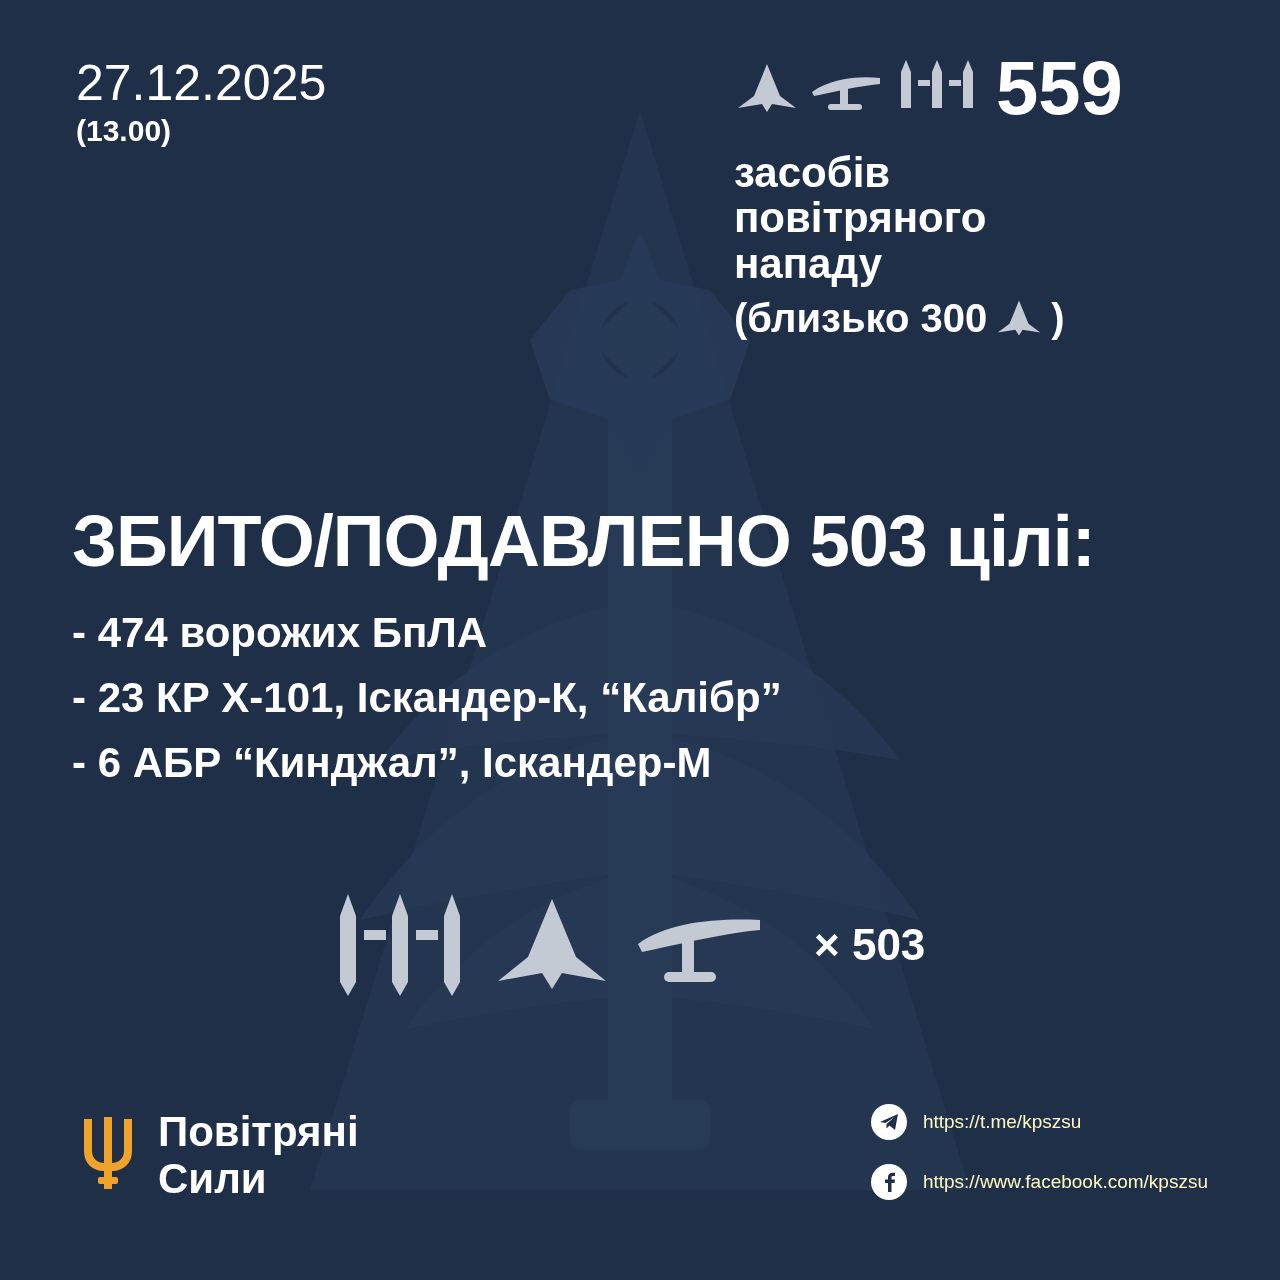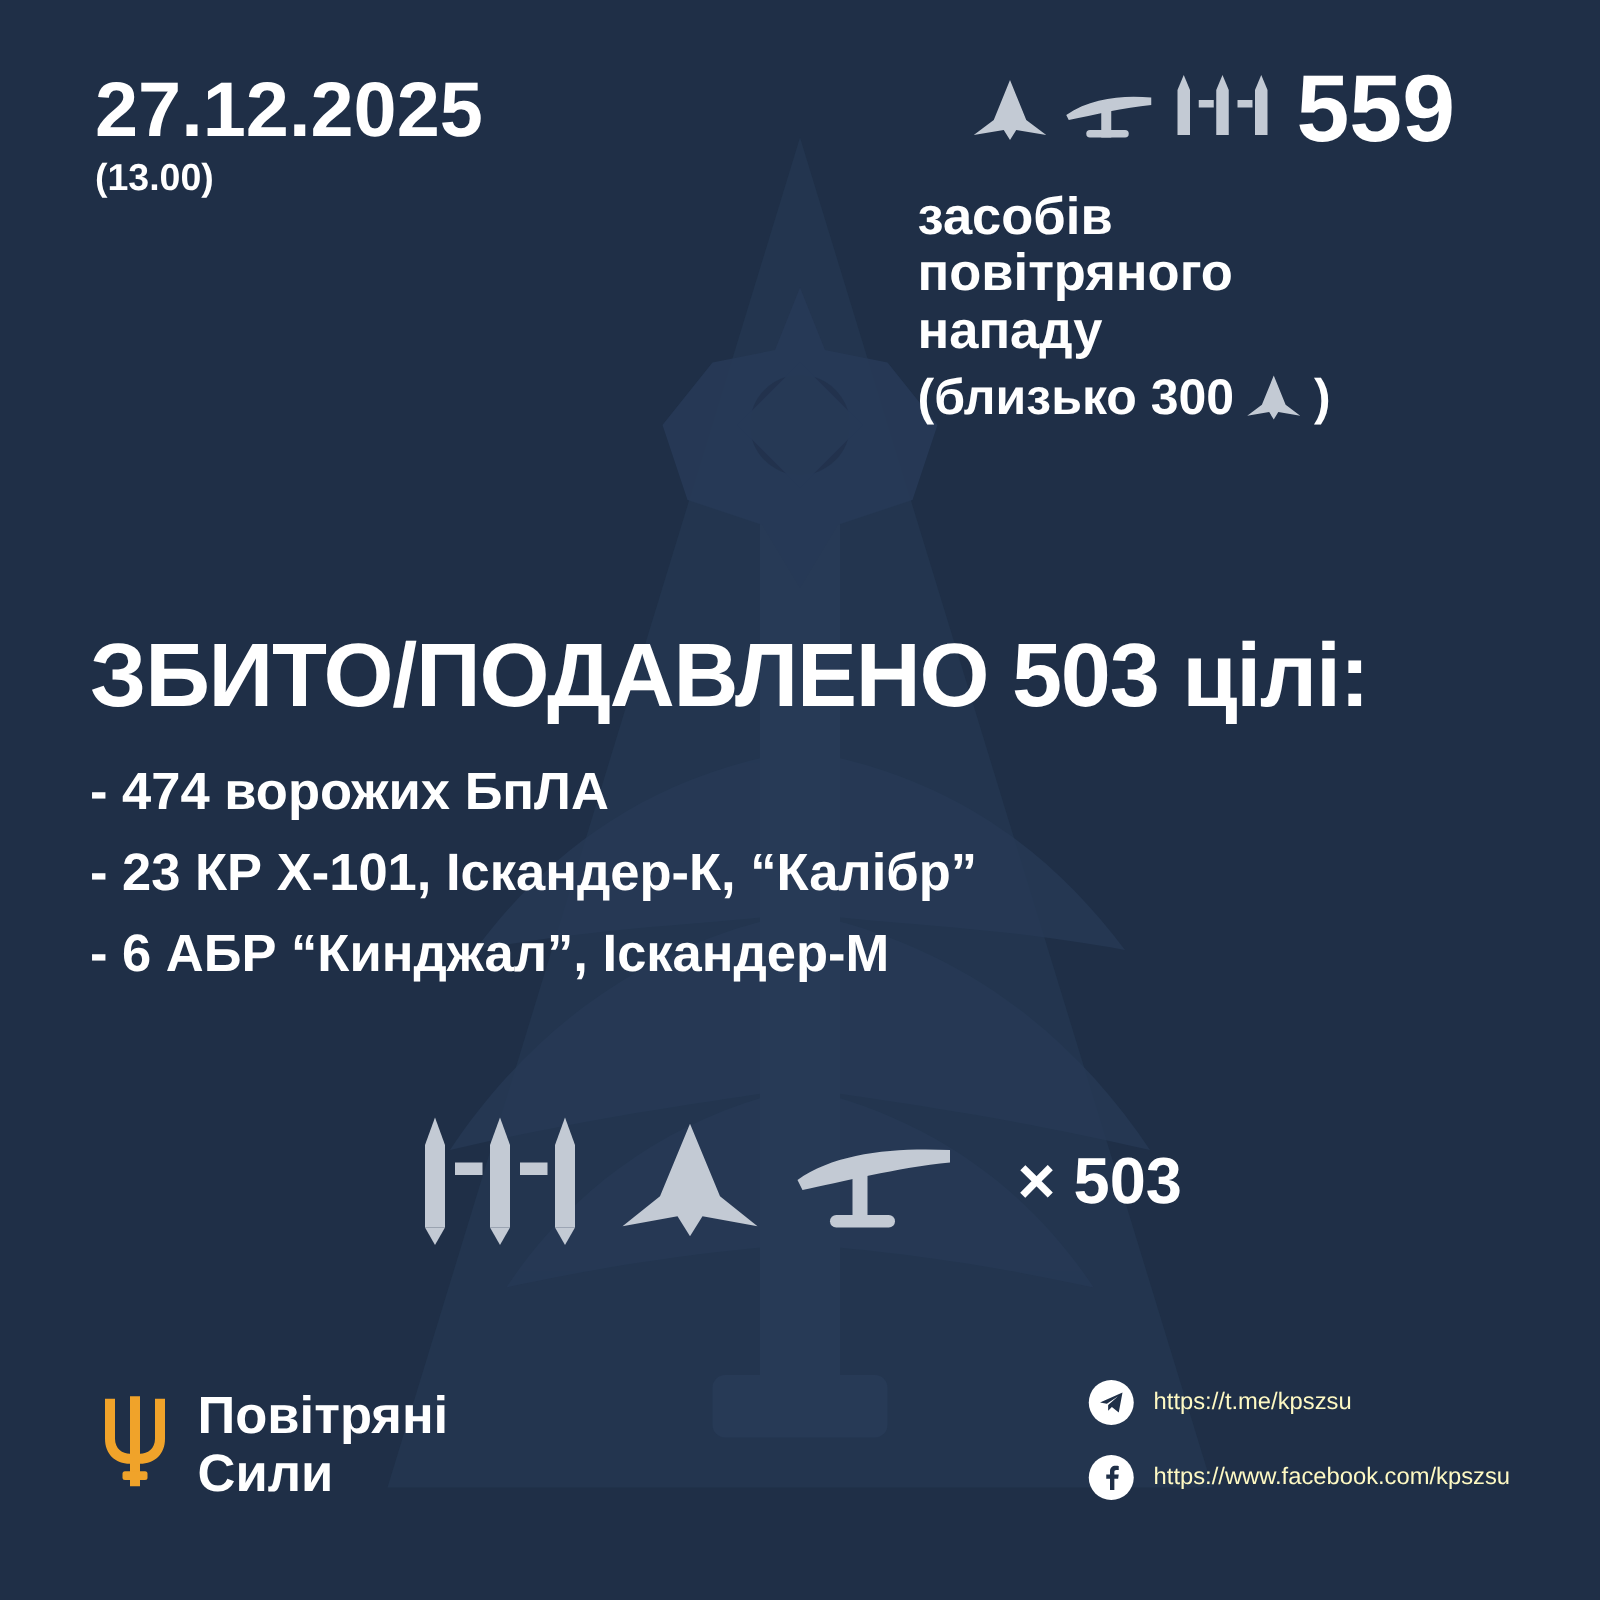--- a/index.html
+++ b/index.html
@@ -30,42 +30,42 @@
     height: 1200px;
     opacity: 1;
     pointer-events: none;
   }
   .date-block {
     position: absolute;
     left: 76px;
     top: 58px;
   }
   .date-main {
-    font-size: 62px;
-    font-weight: bold;
+    font-size: 50px;
+    font-weight: normal;
     letter-spacing: 0px;
     line-height: 1;
   }
   .date-time {
     font-size: 30px;
     font-weight: bold;
     margin-top: 8px;
     line-height: 1;
   }
   .top-right {
     position: absolute;
     right: 116px;
     top: 52px;
     text-align: left;
     width: 430px;
   }
   .tr-row1 {
     display: flex;
     align-items: center;
-    justify-content: flex-end;
+    justify-content: flex-start;
     gap: 10px;
     height: 72px;
   }
   .tr-count {
     font-size: 76px;
     font-weight: bold;
     line-height: 1;
     margin-left: 6px;
   }
   .tr-lines {
@@ -107,21 +107,21 @@
   }
   .icons-row {
     position: absolute;
     left: 330px;
     top: 890px;
     display: flex;
     align-items: center;
     gap: 22px;
   }
   .multiplier {
-    font-size: 52px;
+    font-size: 44px;
     font-weight: bold;
     margin-left: 28px;
   }
   .footer-logo {
     position: absolute;
     left: 80px;
     bottom: 78px;
     display: flex;
     align-items: center;
     gap: 22px;

